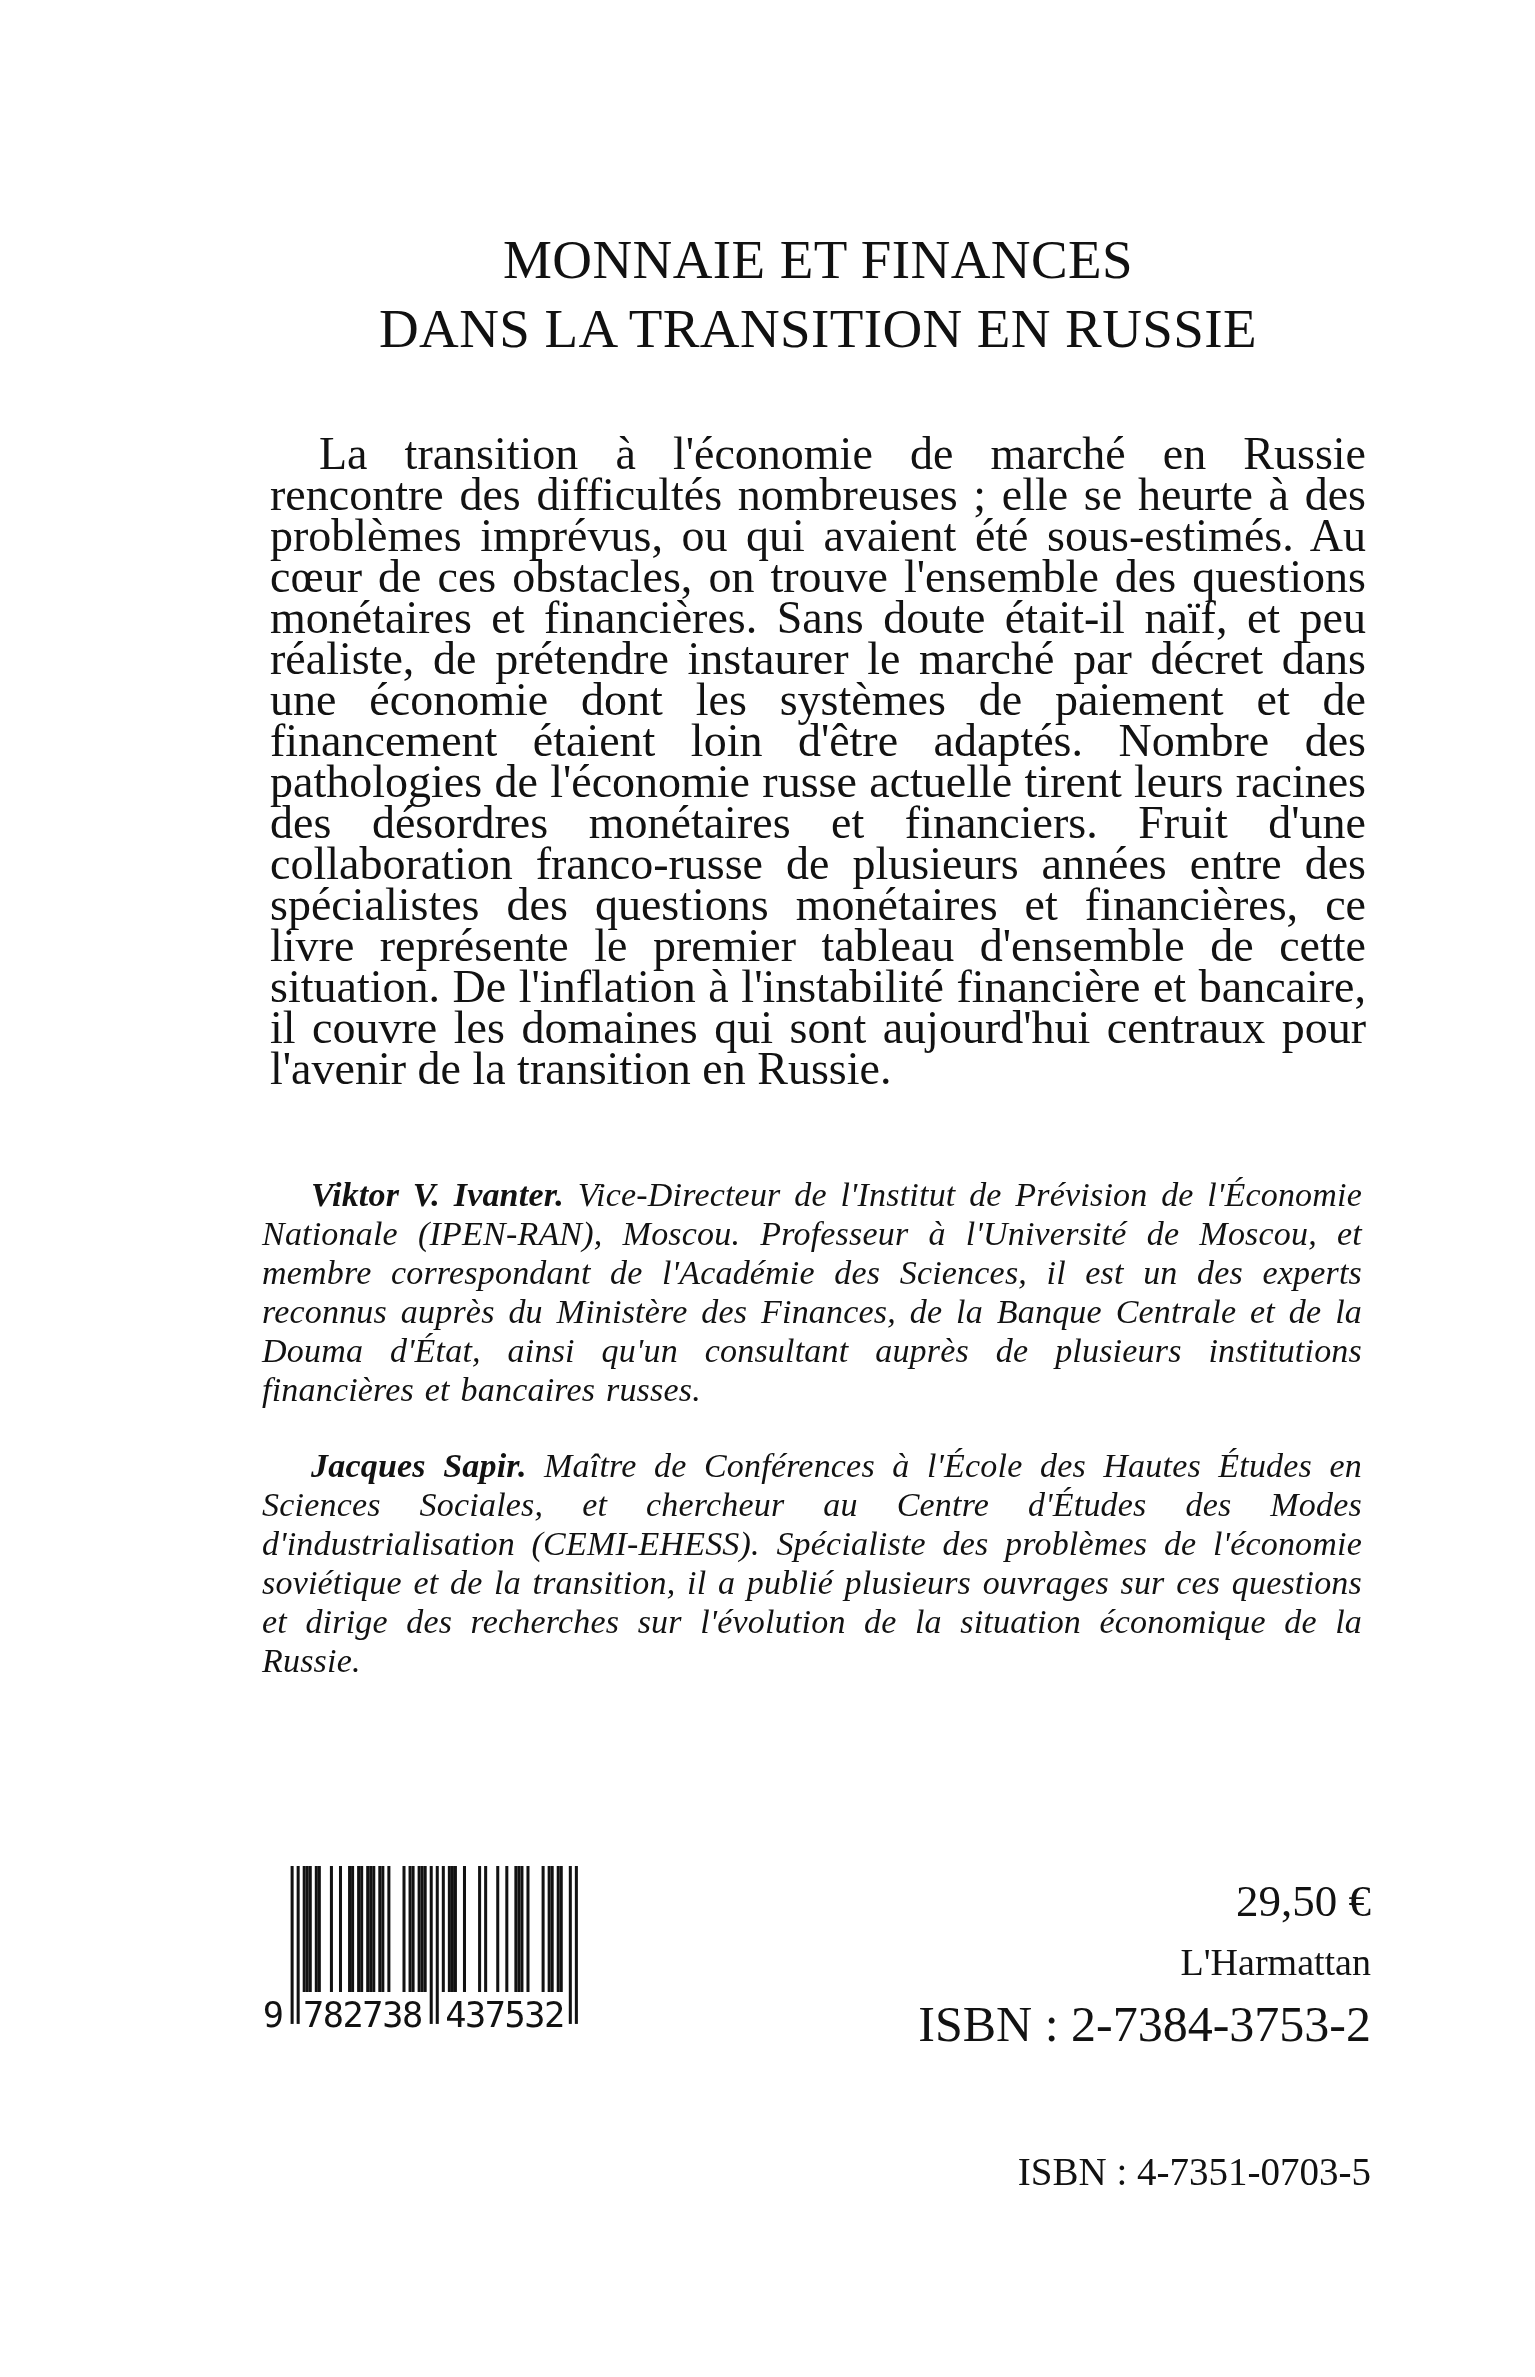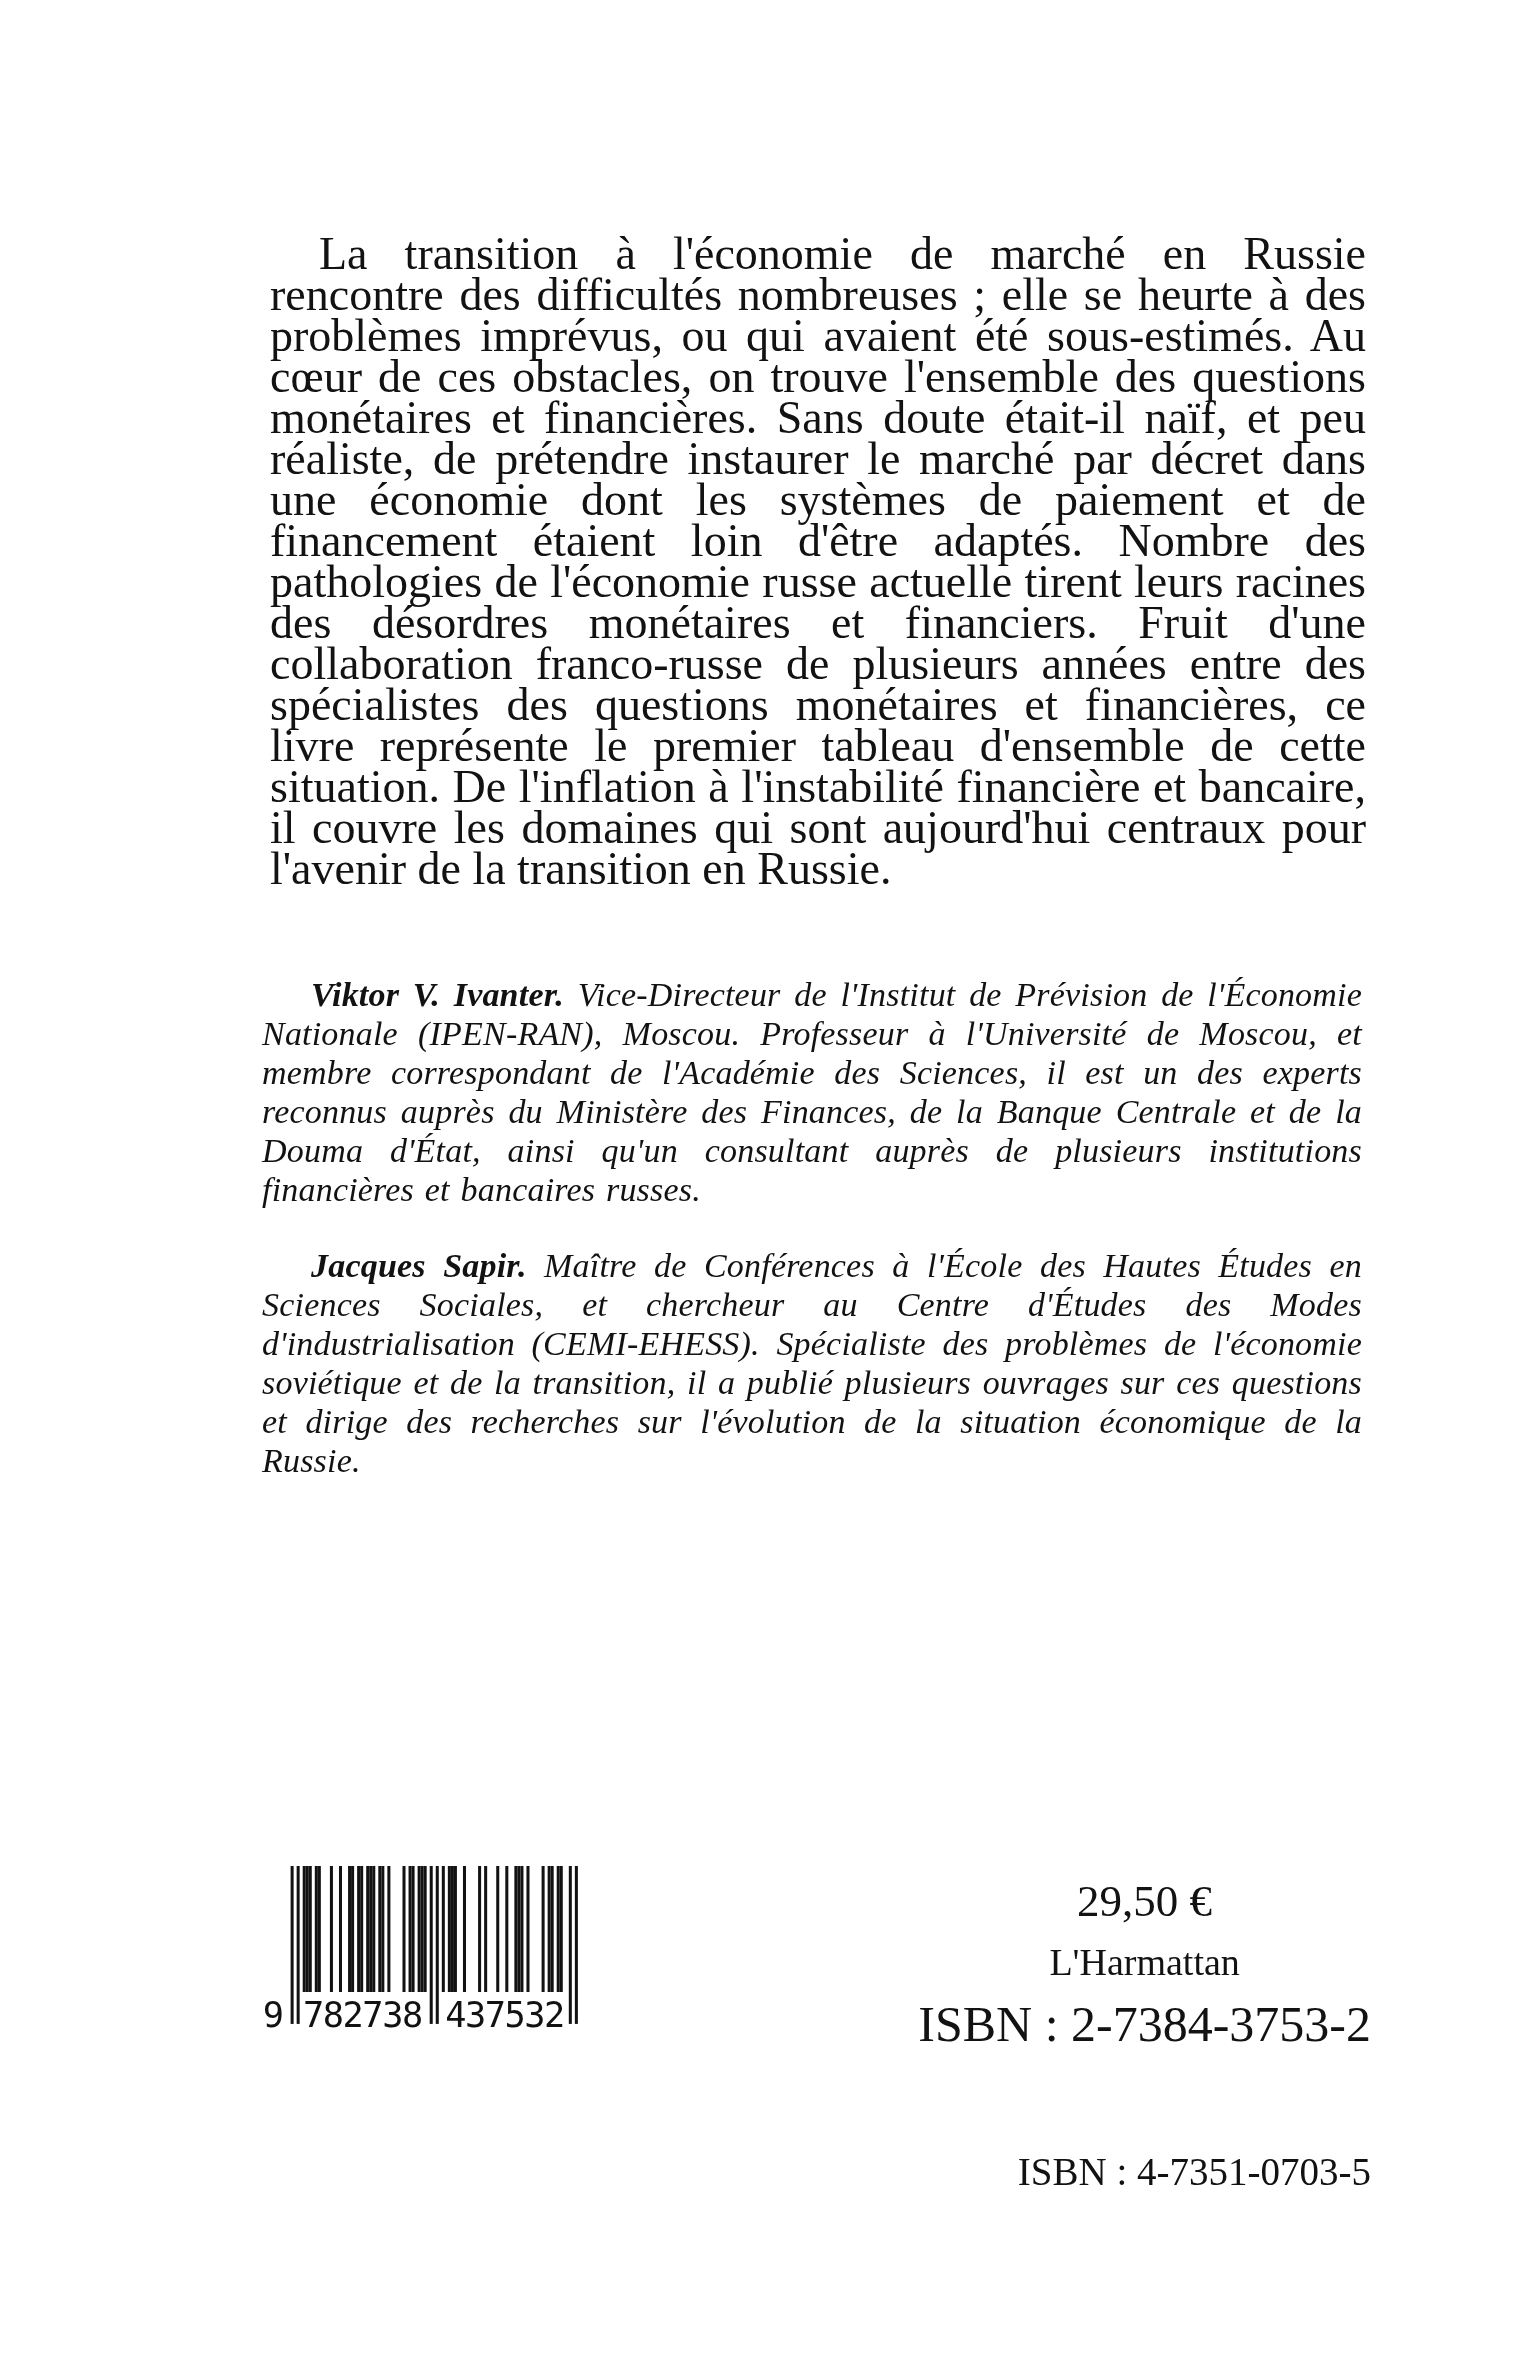--- a/index.html
+++ b/index.html
@@ -62,21 +62,21 @@
   #barcode-svg rect { fill: #121212; }
   .bcd {
     font-family: "DejaVu Sans Mono", monospace;
     font-size: 42px;
     fill: #121212;
   }
   .pricebox {
     position: absolute;
     right: 164px;
     top: 1872px;
-    text-align: center;
+    text-align: right;
     color: #121212;
   }
   .price { font-size: 45px; line-height: 59px; }
   .publisher { font-size: 38px; line-height: 62px; }
   .isbn-line { font-size: 50px; line-height: 62px; }
   .footer {
     position: absolute;
     right: 164px;
     top: 2141px;
     text-align: right;
@@ -84,20 +84,24 @@
     line-height: 61px;
     color: #121212;
   }
 </style>
 </head>
 <body>
 
 <div class="page">
 
   <div class="content">
+    <h1 class="title">
+      <span class="tline">MONNAIE ET FINANCES</span>
+      <span class="tline">DANS LA TRANSITION EN RUSSIE</span>
+    </h1>
 
     <p class="synopsis">La transition à l'économie de marché en Russie rencontre des difficultés nombreuses ; elle se heurte à des problèmes imprévus, ou qui avaient été sous-estimés. Au cœur de ces obstacles, on trouve l'ensemble des questions monétaires et financières. Sans doute était-il naïf, et peu réaliste, de prétendre instaurer le marché par décret dans une économie dont les systèmes de paiement et de financement étaient loin d'être adaptés. Nombre des pathologies de l'économie russe actuelle tirent leurs racines des désordres monétaires et financiers. Fruit d'une collaboration franco-russe de plusieurs années entre des spécialistes des questions monétaires et financières, ce livre représente le premier tableau d'ensemble de cette situation. De l'inflation à l'instabilité financière et bancaire, il couvre les domaines qui sont aujourd'hui centraux pour l'avenir de la transition en Russie.</p>
 
     <p class="bio"><span class="bio-name">Viktor V. Ivanter.</span><span> Vice-Directeur de l'Institut de Prévision de l'Économie Nationale (IPEN-RAN), Moscou. Professeur à l'Université de Moscou, et membre correspondant de l'Académie des Sciences, il est un des experts reconnus auprès du Ministère des Finances, de la Banque Centrale et de la Douma d'État, ainsi qu'un consultant auprès de plusieurs institutions financières et bancaires russes.</span></p>
 
     <p class="bio bio2"><span class="bio-name">Jacques Sapir.</span><span> Maître de Conférences à l'École des Hautes Études en Sciences Sociales, et chercheur au Centre d'Études des Modes d'industrialisation (CEMI-EHESS). Spécialiste des problèmes de l'économie soviétique et de la transition, il a publié plusieurs ouvrages sur ces questions et dirige des recherches sur l'évolution de la situation économique de la Russie.</span></p>
   </div>
 
   <div class="barcode">
     <svg id="barcode-svg" width="336" height="168" viewBox="0 0 400 200">

